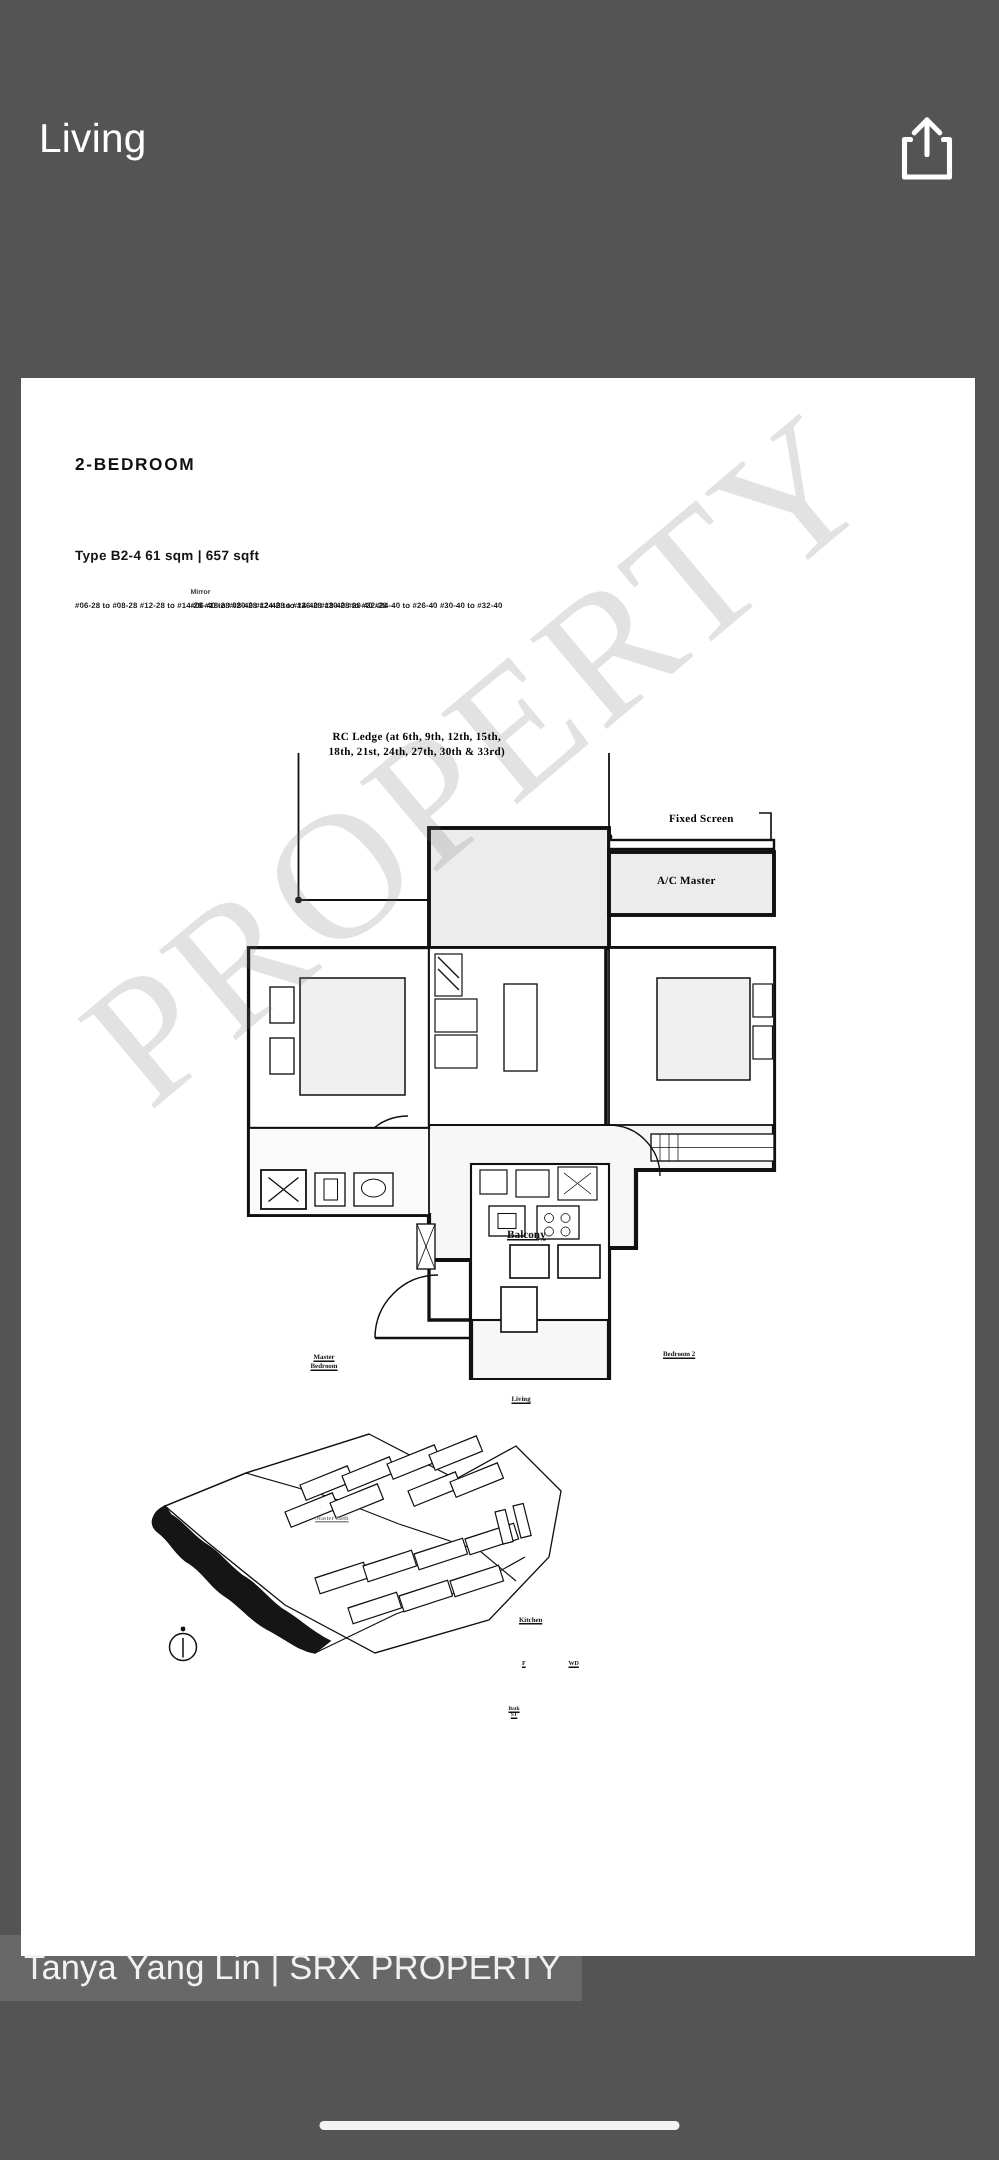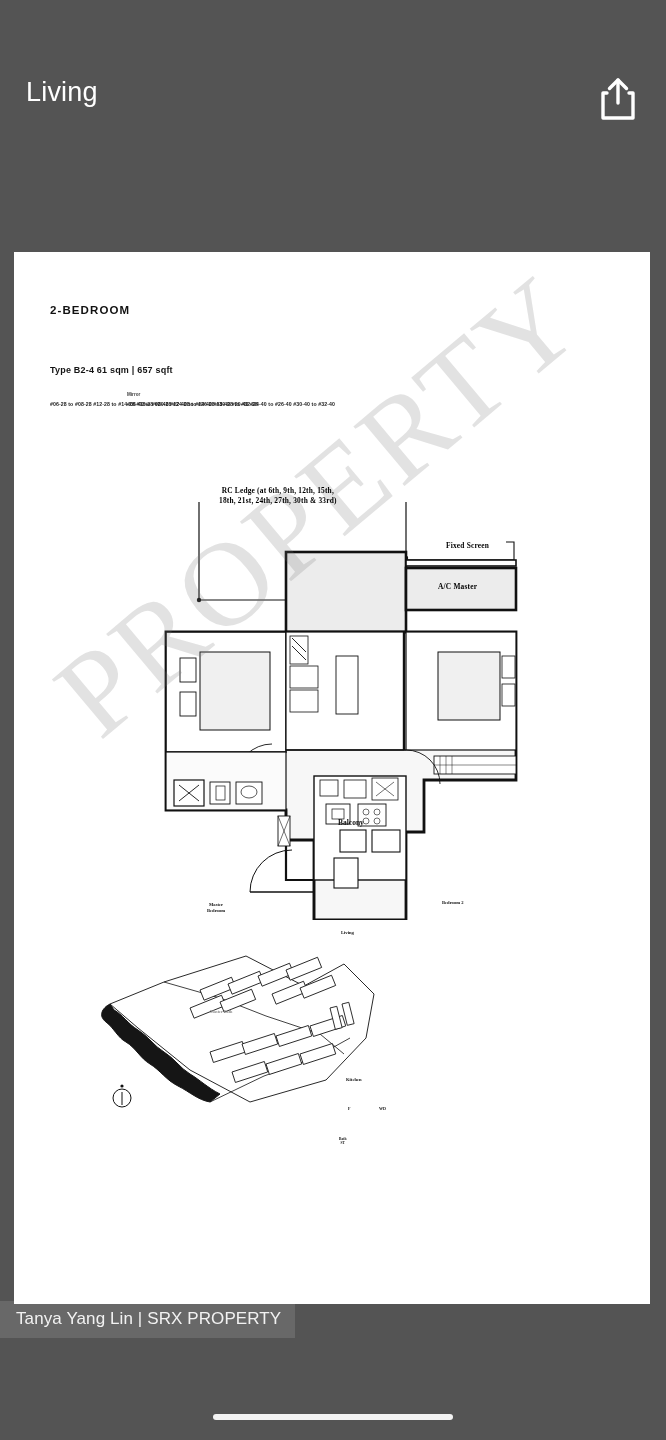--- a/index.html
+++ b/index.html
@@ -152,20 +152,21 @@
   .ann-ac    { left: 424px; top: 330px; }
 
   .room-label {
     position: absolute;
     font-family: "Liberation Serif", serif;
     font-weight: bold;
     color: #111;
     white-space: nowrap;
     text-align: center;
     z-index: 4;
+    text-decoration: underline;
   }
   .rl-balcony  { left: 324px; top: 566px; font-size: 7.5px; }
   .rl-master   { left: 193px; top: 650px; font-size: 4.6px; line-height: 1.3; }
   .rl-living   { left: 327px; top: 678px; font-size: 4.6px; }
   .rl-bed2     { left: 428px; top: 648px; font-size: 4.6px; }
   .rl-kitchen  { left: 332px; top: 825px; font-size: 4.6px; }
   .rl-mbath    { left: 196px; top: 757px; font-size: 4.2px; color: #8a8a8a; }
   .rl-f        { left: 334px; top: 854px; font-size: 4px; }
   .rl-wd       { left: 365px; top: 854px; font-size: 4px; }
   .rl-bath2    { left: 325px; top: 885px; font-size: 3.6px; line-height: 1.25; }
@@ -181,25 +182,24 @@
   }
   .siteplan svg { display: block; }
 
   
   .attribution {
     position: absolute;
     left: 0;
     top: 1290px;
     padding: 8px 14px 9px 16px;
     background: rgba(255,255,255,0.12);
-    font-size: 17px;
+    font-size: 23px;
     color: #f2f2f2;
     letter-spacing: 0.1px;
     white-space: nowrap;
-    margin-top: 11px;
   }
   .page-indicator {
     position: absolute;
     left: 0;
     top: 1362px;
     width: 666px;
     text-align: center;
     font-size: 15px;
     color: #8e8e93;
   }

